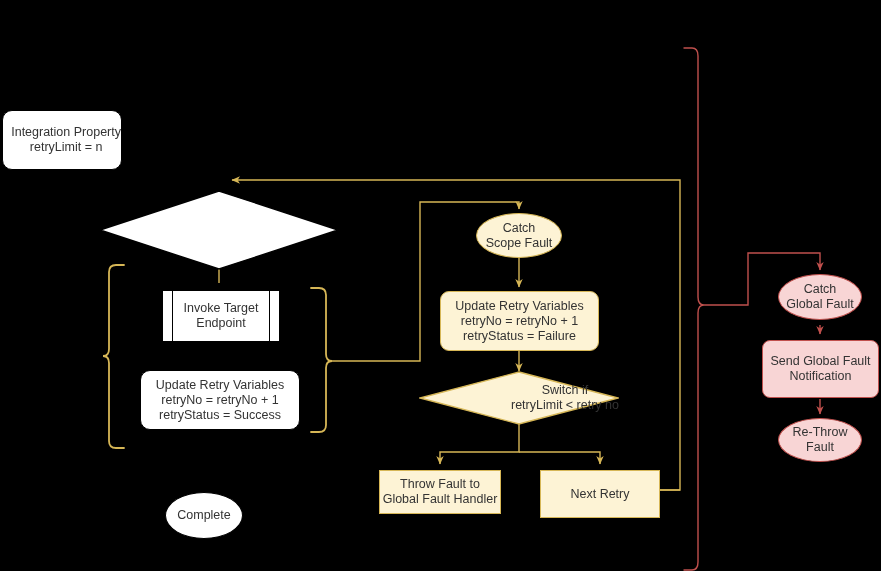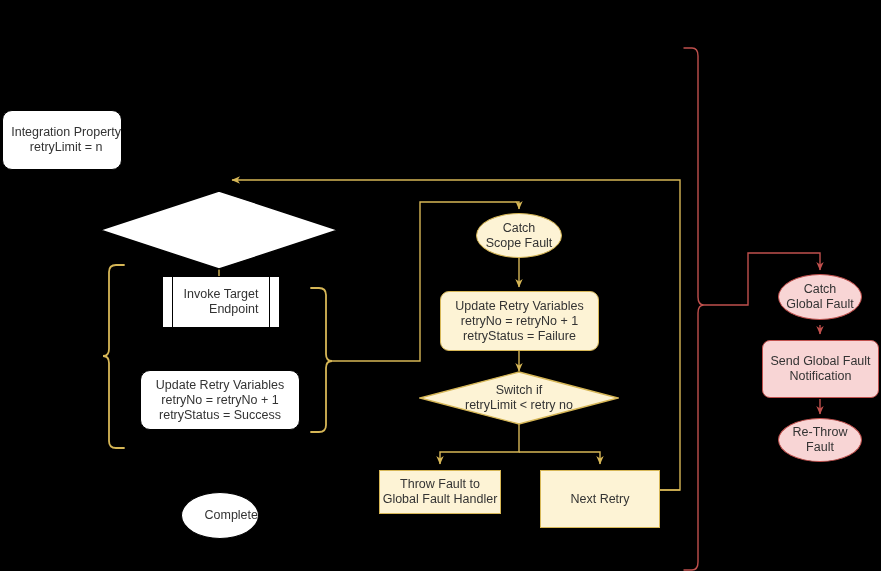--- a/index.html
+++ b/index.html
@@ -91,20 +91,21 @@
   
   .n-cream-ellipse {
     background: #fdf3d5;
     border: 1px solid #d6b656;
     border-radius: 50%;
   }
   
   .n-cream-diamond {
     background: transparent;
     border: none;
+    justify-content: flex-end;
   }
   .n-cream-diamond .dshape {
     position: absolute;
     left: 0; top: 0;
     width: 100%; height: 100%;
   }
   .n-cream-diamond .dlabel {
     position: relative;
     z-index: 2;
   }
@@ -191,32 +192,32 @@
 retryLimit = n</span>
   </div>
 
 
   <div class="node n-white-diamond" style="left:99px; top:190px; width:240px; height:80px;">
     <svg class="dshape" viewBox="0 0 240 80" preserveAspectRatio="none">
       <polygon points="120,1 239,40 120,79 1,40" fill="#ffffff" stroke="#000000" stroke-width="1.4" vector-effect="non-scaling-stroke"></polygon>
     </svg>
   </div>
 
-  <div class="node n-predef" style="left:162px; top:276px; width:118px; height:52px;text-align:right;">
+  <div class="node n-predef" style="left:162px; top:290px; width:118px; height:52px;">
     <span>Invoke Target
 Endpoint</span>
   </div>
 
   <div class="node n-white-round" style="left:140px; top:370px; width:160px; height:60px;">
     <span>Update Retry Variables
 retryNo = retryNo + 1
 retryStatus = Success</span>
   </div>
 
-  <div class="node n-white-ellipse" style="left:181px; top:492px; width:78px; height:47px;justify-content:flex-end;">
+  <div class="node n-white-ellipse" style="left:165px; top:492px; width:78px; height:47px;">
     <span>Complete</span>
   </div>
 
   <div class="node n-cream-ellipse" style="left:476px; top:213px; width:86px; height:45px;">
     <span>Catch
 Scope Fault</span>
   </div>
 
   <div class="node n-cream-round" style="left:440px; top:291px; width:159px; height:60px;">
     <span>Update Retry Variables
@@ -230,21 +231,21 @@
     </svg>
     <span class="dlabel">Switch if
 retryLimit &lt; retry no</span>
   </div>
 
   <div class="node n-cream-rect" style="left:379px; top:470px; width:122px; height:44px;">
     <span>Throw Fault to
 Global Fault Handler</span>
   </div>
 
-  <div class="node n-cream-rect" style="left:540px; top:470px; width:120px; height:58px;">
+  <div class="node n-cream-rect" style="left:540px; top:470px; width:120px; height:48px;">
     <span>Next Retry</span>
   </div>
 
   <div class="node n-pink-ellipse" style="left:778px; top:274px; width:84px; height:46px;">
     <span>Catch
 Global Fault</span>
   </div>
 
   <div class="node n-pink-round" style="left:762px; top:340px; width:117px; height:58px;">
     <span>Send Global Fault

